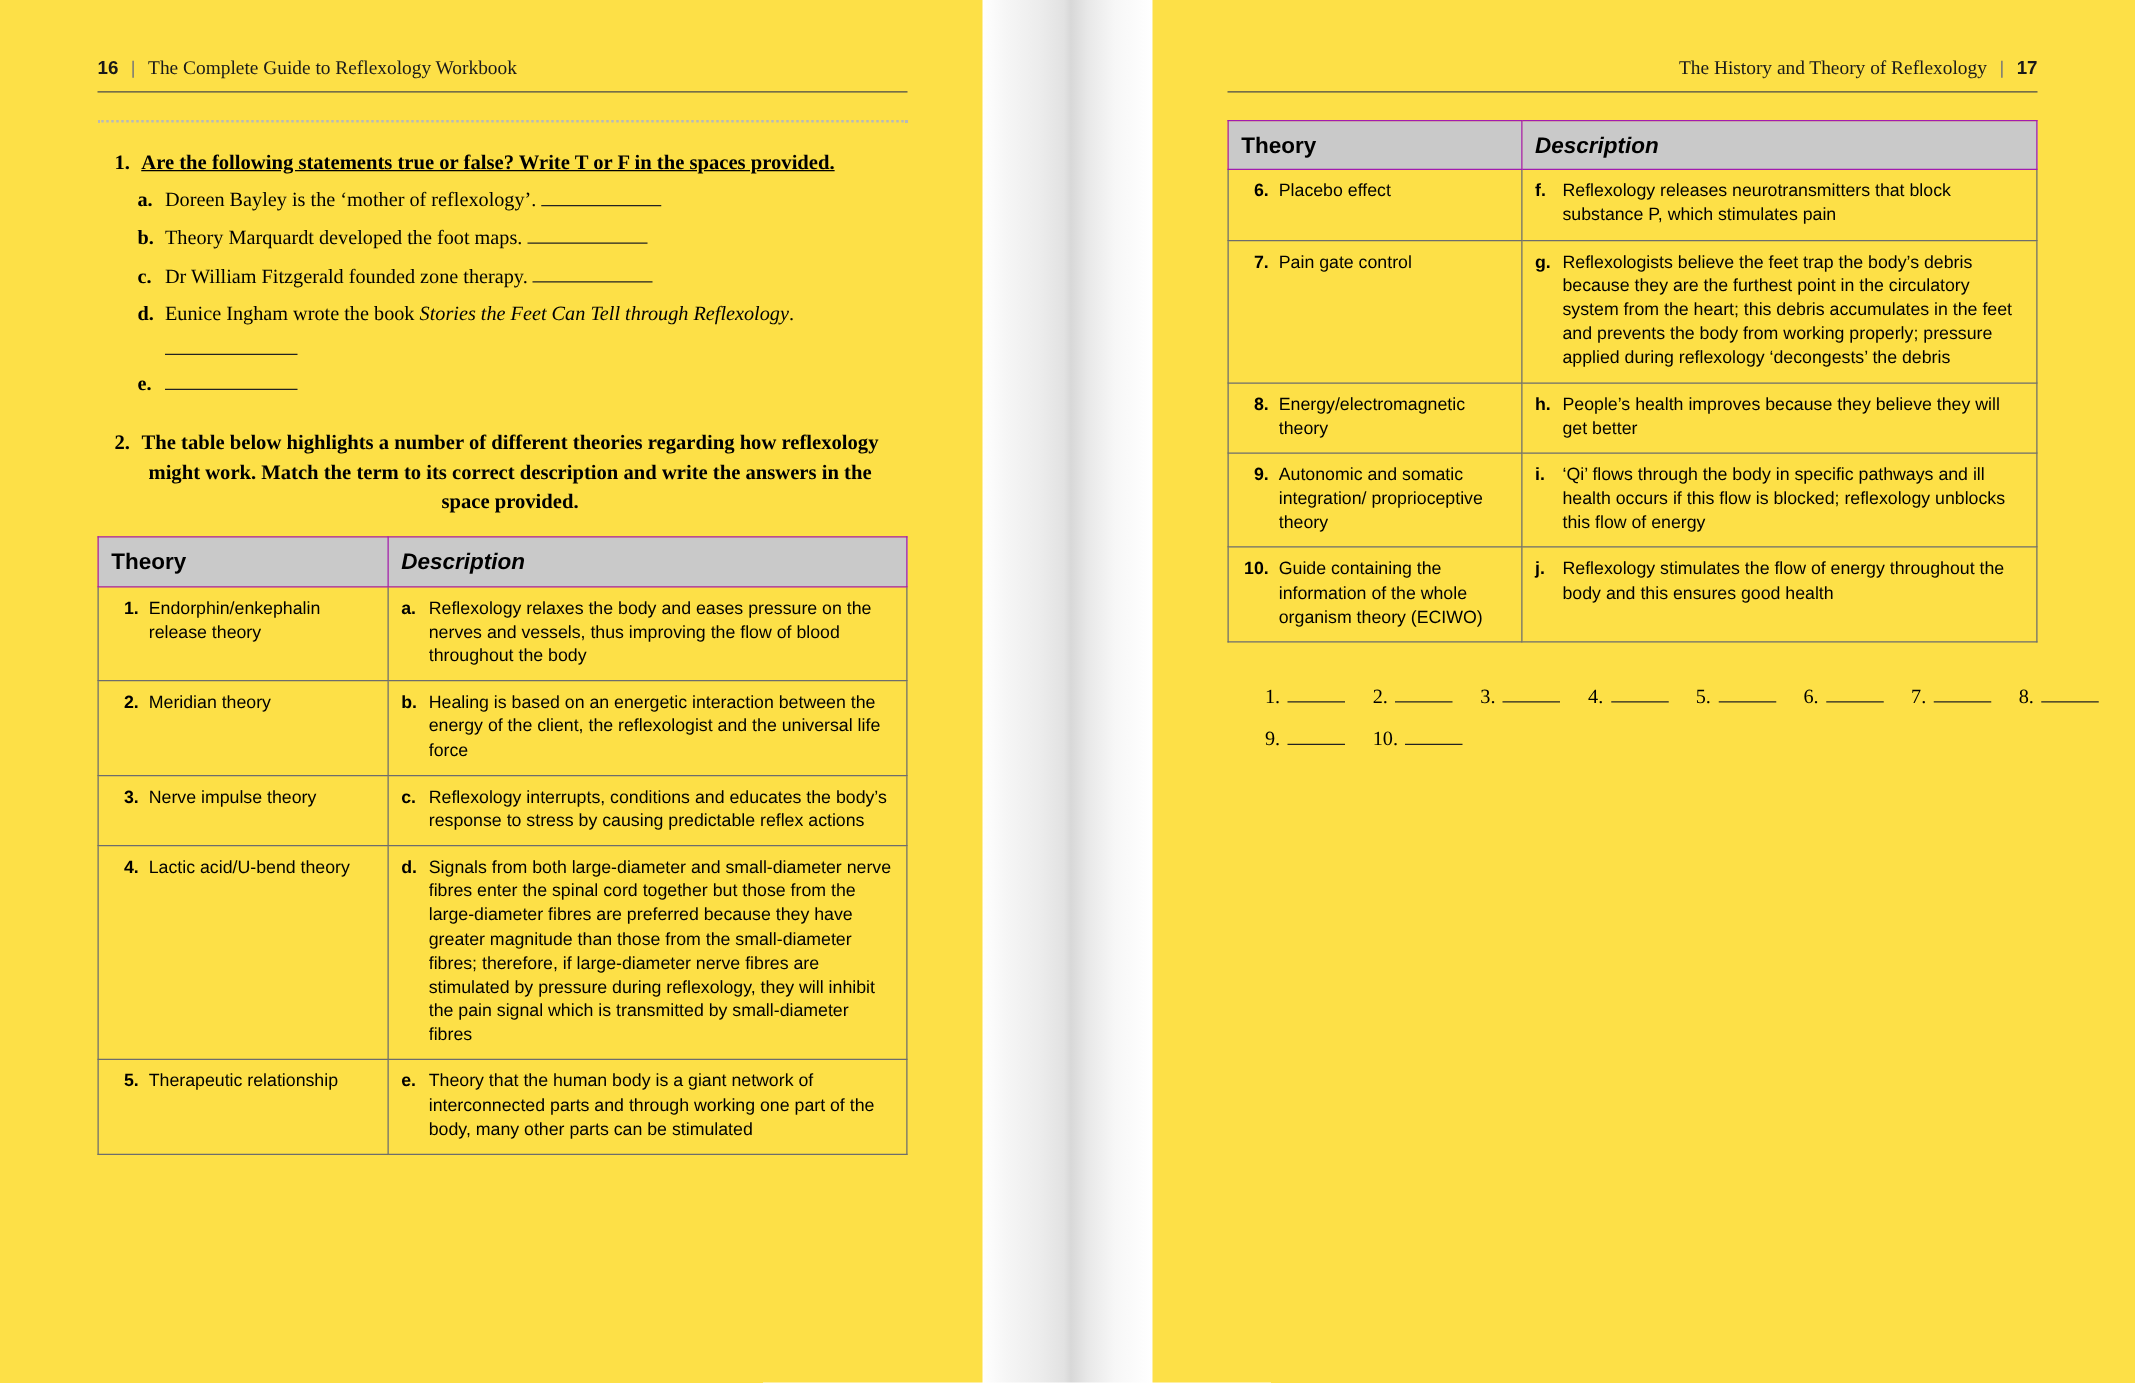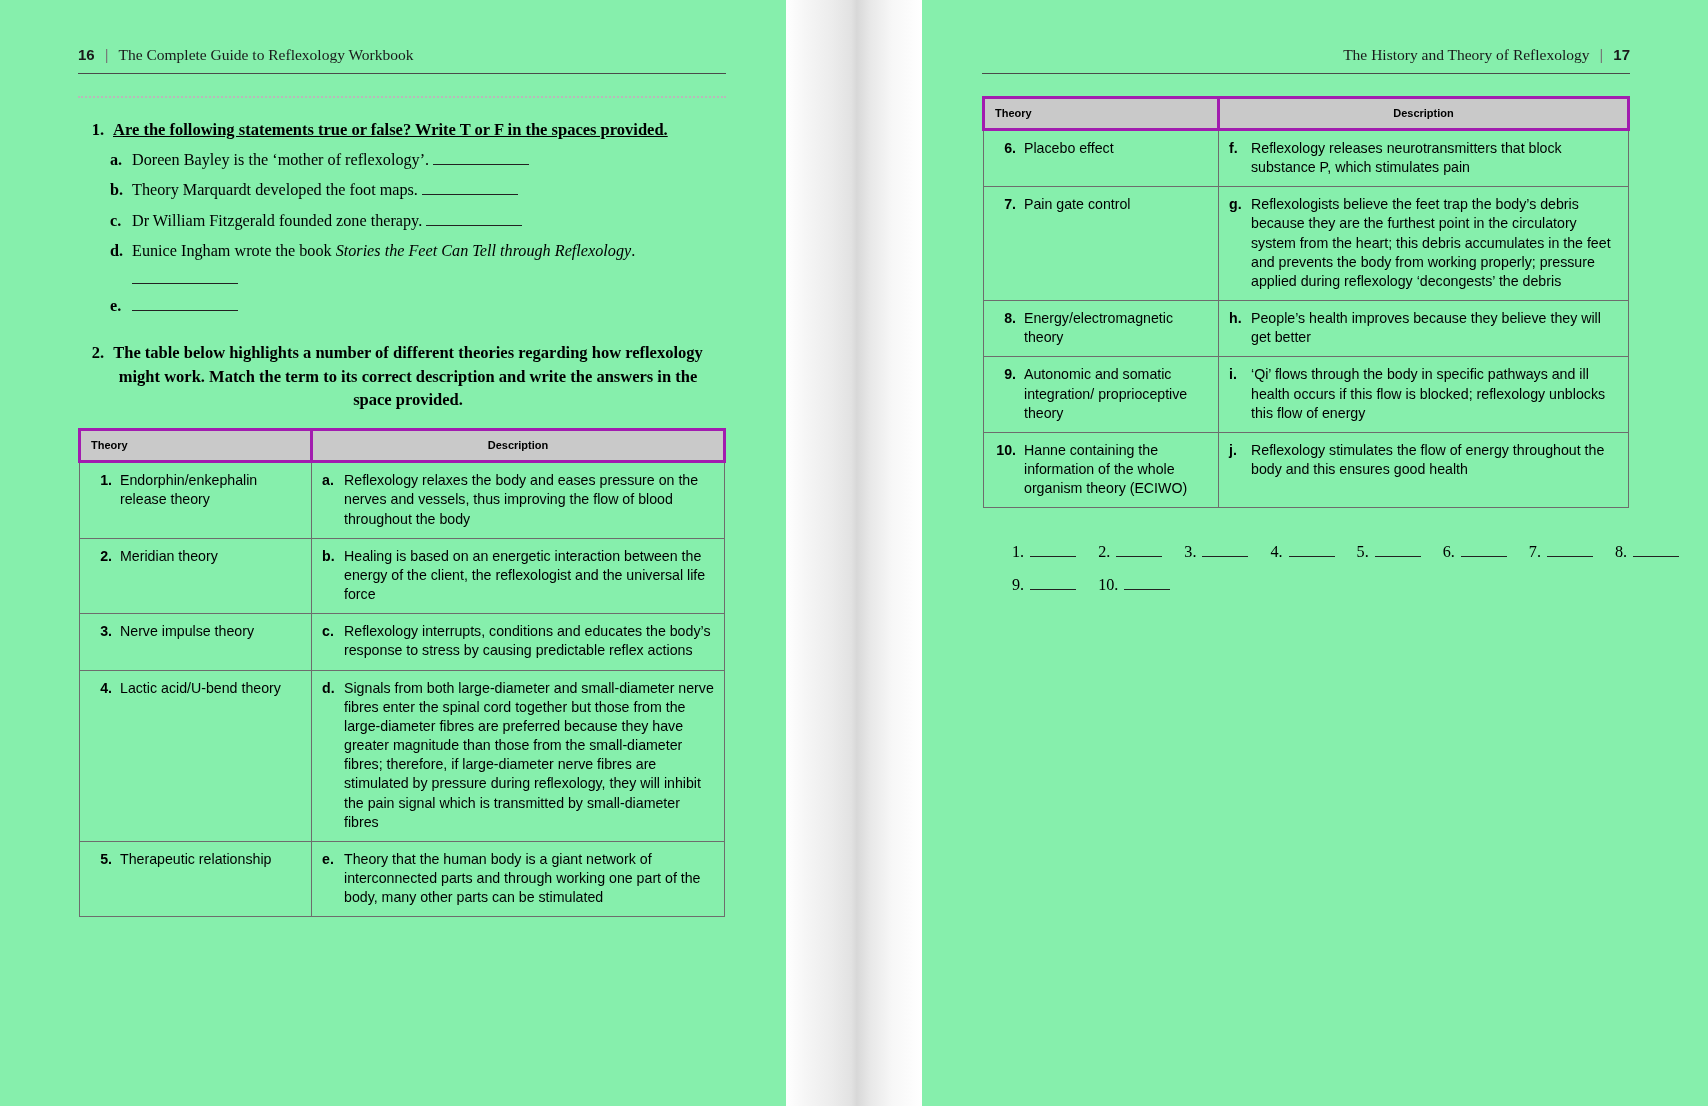--- a/index.html
+++ b/index.html
@@ -17,21 +17,21 @@
   }
   .spread {
     position: absolute;
     inset: 0;
     display: flex;
   }
   .page {
     position: relative;
     height: 100%;
     box-sizing: border-box;
-    background: #86efac;
+    background: #fde047;
   }
   .page-left {
     width: 786px;
     padding: 46px 60px 0 78px;
   }
   .gutter {
     width: 136px;
     background: linear-gradient(to right,
       #ffffff 0%, #f6f6f6 14%, #ececec 34%, #e2e2e2 48%,
       #d8d8d8 52%, #e8e8e8 62%, #f7f7f7 78%, #ffffff 100%);
@@ -141,28 +141,28 @@
   
   table.theory {
     border-collapse: collapse;
     width: 100%;
     margin-top: 16px;
     font-size: 14.2px;
     line-height: 1.35;
   }
   table.theory th {
     background: #c9c9c9;
-    border: 3px solid #a21caf;
-    font-weight: bold;
-    font-size: 11px;
+    border: 1px solid #a21caf;
+    font-weight: bold;
+    font-size: 18px;
     padding: 7px 10px;
     text-align: left;
     color: #000;
   }
-  table.theory th.desc { text-align: center; }
+  table.theory th.desc { text-align: left; font-style: italic; }
   table.theory td {
     border: 1px solid #6d6d6d;
     padding: 8px 10px 9px 10px;
     vertical-align: top;
   }
   td.theory-cell { width: 211px; }
   .cell-row {
     display: flex;
   }
   .cell-lab {
@@ -415,21 +415,21 @@
             <div class="cell-row">
               <span class="cell-lab let">i.</span>
               <span class="cell-txt">‘Qi’ flows through the body in specific pathways and ill health occurs if this flow is blocked; reflexology unblocks this flow of energy</span>
             </div>
           </td>
         </tr>
         <tr>
           <td class="theory-cell">
             <div class="cell-row">
               <span class="cell-lab num">10.</span>
-              <span class="cell-txt">Hanne containing the information of the whole organism theory (ECIWO)</span>
+              <span class="cell-txt">Guide containing the information of the whole organism theory (ECIWO)</span>
             </div>
           </td>
           <td>
             <div class="cell-row">
               <span class="cell-lab let">j.</span>
               <span class="cell-txt">Reflexology stimulates the flow of energy throughout the body and this ensures good health</span>
             </div>
           </td>
         </tr>
       </tbody>

